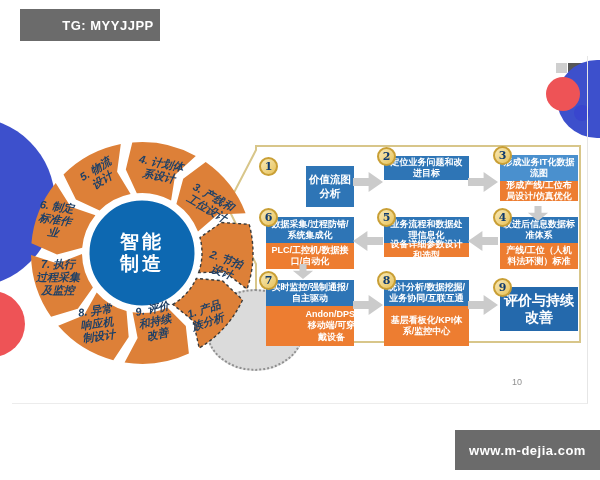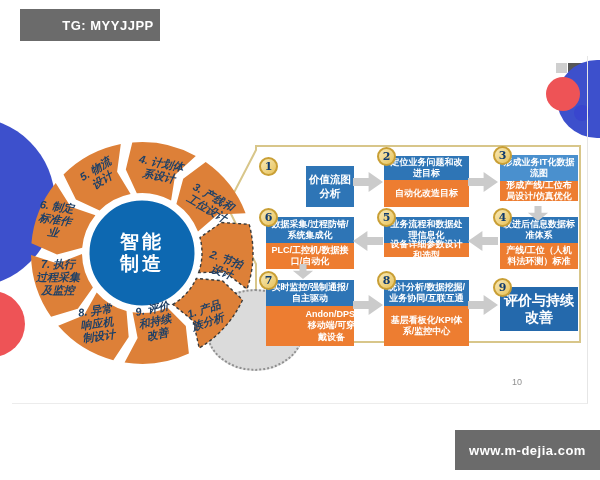--- a/index.html
+++ b/index.html
@@ -113,21 +113,20 @@
 
   <div class="abs" id="flow">
 
     <div class="fbox" style="left:266px;top:166px;width:88px;">
       <div class="nbadge">1</div>
       <div class="fb-top" style="height:41px;font-size:10.5px;margin-left:40px;">价值流图分析</div>
     </div>
     <div class="fbox" style="left:384px;top:156px;width:85px;">
       <div class="nbadge">2</div>
       <div class="fb-top" style="height:24px;">定位业务问题和改进目标</div>
-      <div class="fb-bot" style="height:27px;">自动化改造目标</div>
     </div>
     <div class="fbox" style="left:500px;top:155px;width:78px;">
       <div class="nbadge">3</div>
       <div class="fb-top light" style="height:26px;">形成业务IT化数据流图</div>
       <div class="fb-bot" style="height:20px;">形成产线/工位布局设计/仿真优化</div>
     </div>
 
     <div class="fbox" style="left:266px;top:217px;width:88px;">
       <div class="nbadge">6</div>
       <div class="fb-top" style="height:26px;">数据采集/过程防错/系统集成化</div>

